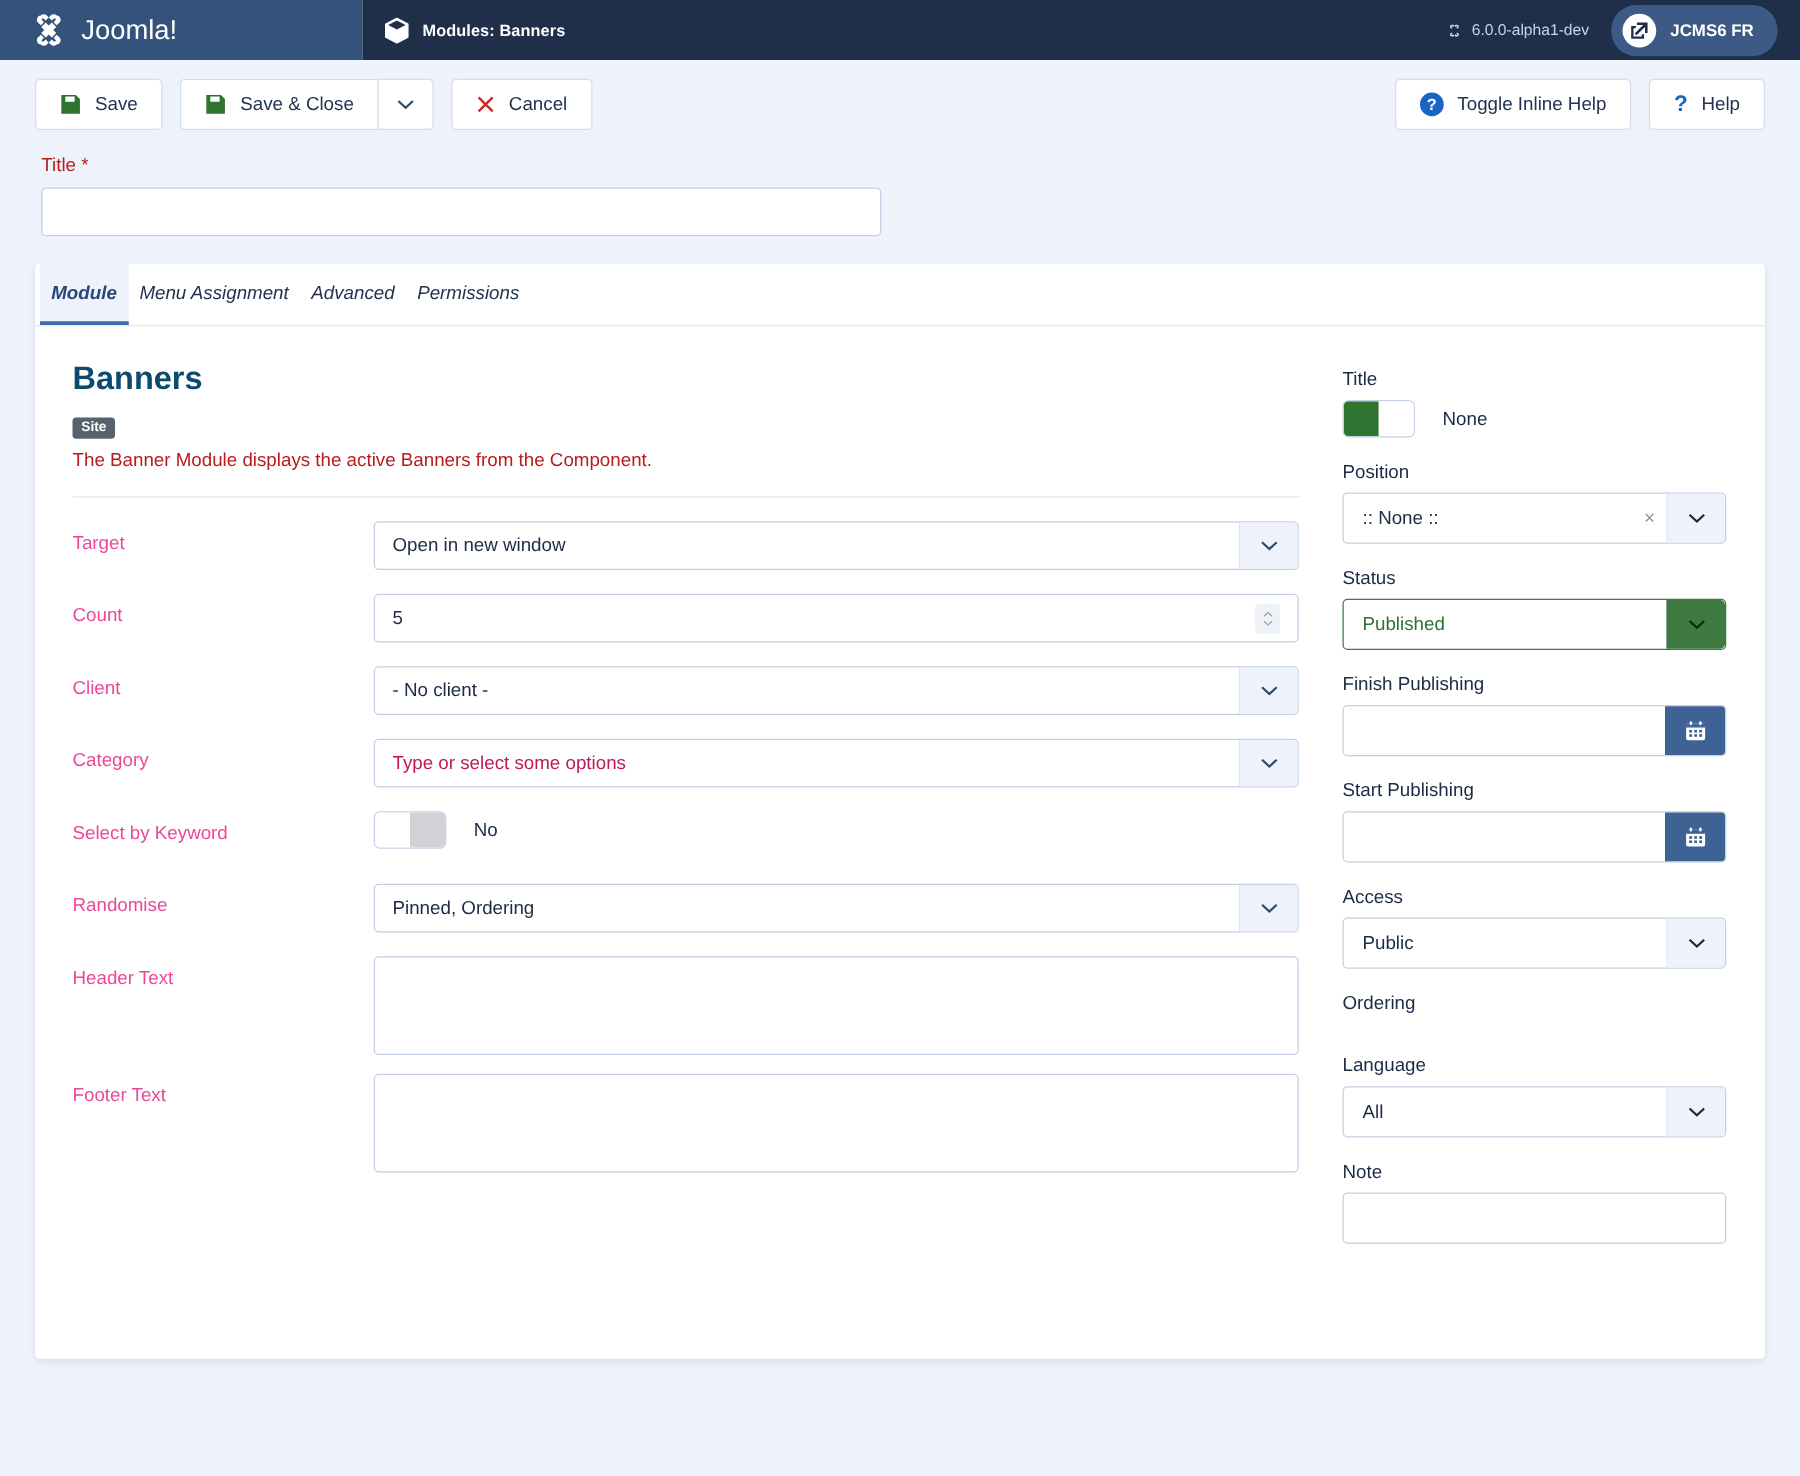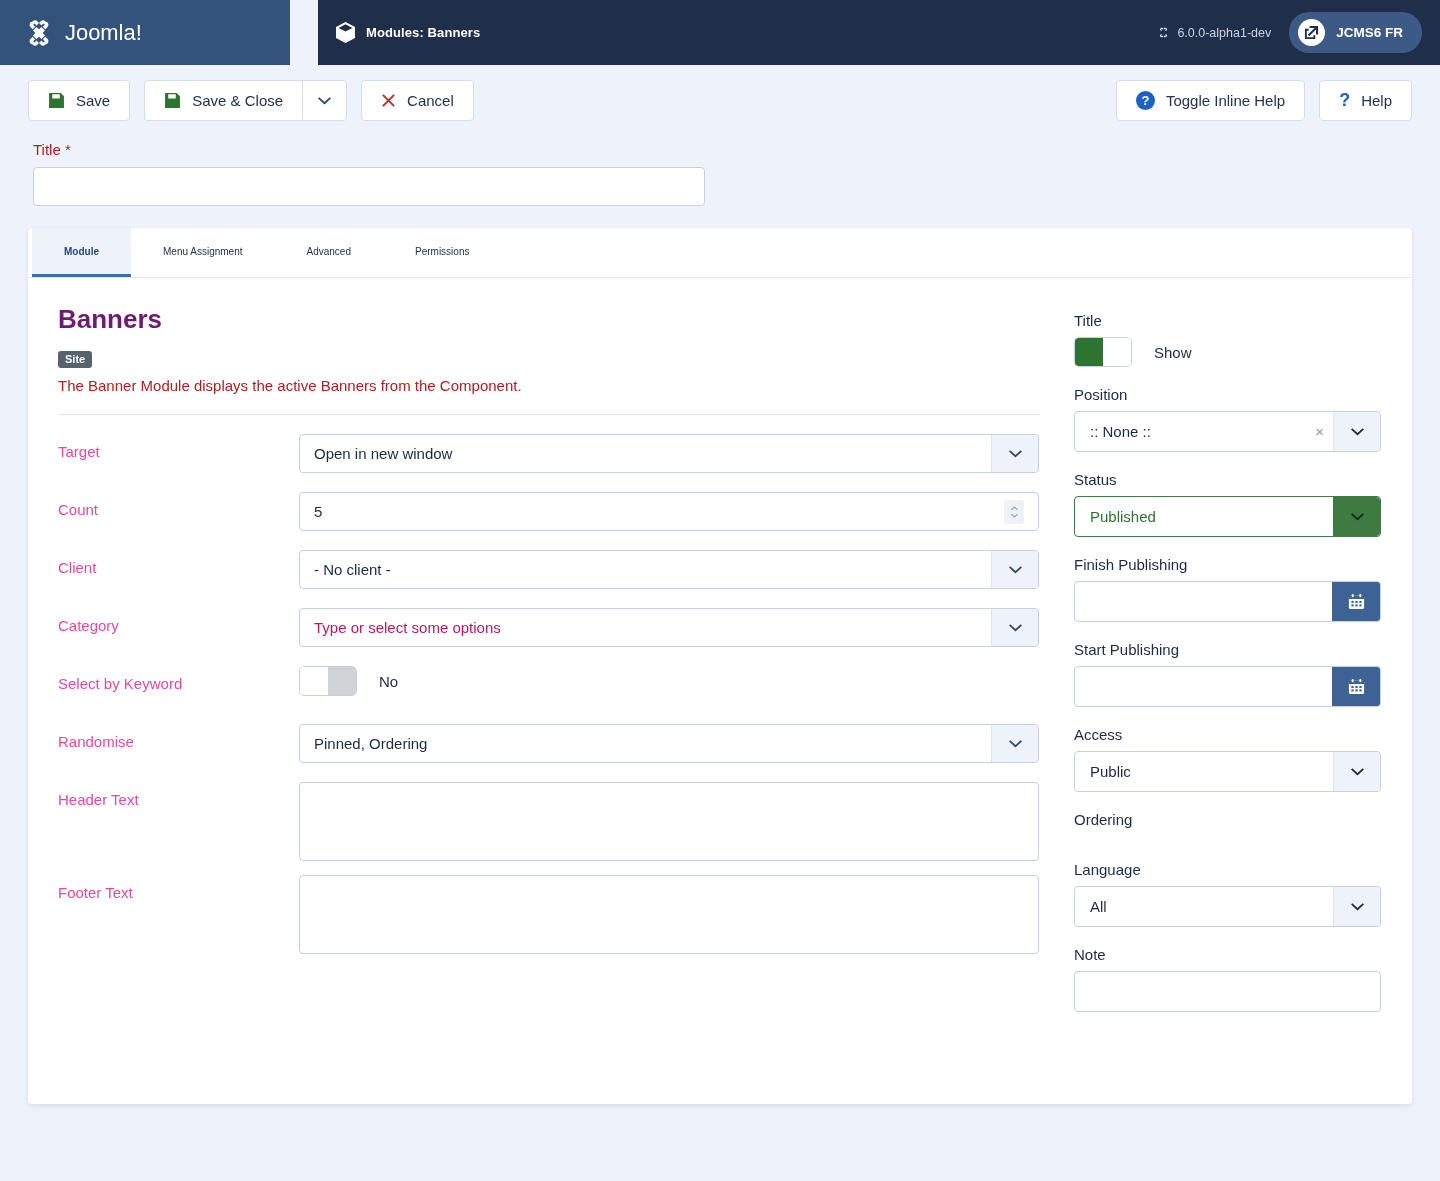--- a/index.html
+++ b/index.html
@@ -7,21 +7,21 @@
   body {
     width:1440px; height:1181px;
     background:#eef2fb;
     font-family:"Liberation Sans", sans-serif;
     font-size:15px;
     color:#1c2b45;
     overflow:hidden;
   }
 
   
-  .topbar { display:flex; height:65px; width:100%;gap:28px; }
+  .topbar { display:flex; height:48px; width:100%; }
   .brand {
     width:290px; background:#34537c;
     display:flex; align-items:center; padding-left:22px;
   }
   .brand-logo { display:flex; align-items:center; gap:9px; }
   .joomla-mark { width:34px; height:34px; }
   .joomla-word { height:26px; }
   .topbar-main {
     flex:1; background:#1f2f4a;
     display:flex; align-items:center; justify-content:space-between;
@@ -87,34 +87,34 @@
   .card {
     margin:0 28px; background:#fff; border-radius:4px;
     box-shadow:0 2px 5px rgba(40,60,100,.10);
     height:876px; overflow:hidden;
   }
   .tabs {
     display:flex; align-items:flex-end; height:50px;
     border-bottom:1px solid #e2e8f3; padding-left:4px;
   }
   .tab {
-    height:49px; display:flex; align-items:center; padding:0 32px;
-    font-size:10px; color:#22334f; cursor:pointer;
-    border-bottom:3px solid transparent; background:transparent;
+    height:49px; display:flex; align-items:center; padding:0 9px;
+    font-size:15px; color:#22334f; cursor:pointer;
+    border-bottom:3px solid transparent; background:transparent;font-style:italic;
   }
   .tab.active {
     background:#eef2fb; color:#27477c; font-weight:bold;
     border-bottom:3px solid #3f6bab;
   }
 
   .card-body { display:flex; padding:26px 34px 0 30px; gap:34px; }
   .col-main { width:1010px; }
   .col-side { width:308px; padding-top:8px; }
 
-  .module-name { font-size:26px; font-weight:bold; color:#701a75; margin:0 0 14px 0; }
+  .module-name { font-size:26px; font-weight:bold; color:#0c4a6e; margin:0 0 14px 0; }
   .site-badge {
     display:inline-block; background:#57626f; color:#fff;
     font-size:11px; font-weight:bold; border-radius:3px;
     padding:2px 7px 3px 7px; margin-bottom:9px;
   }
   .module-desc { font-size:15px; color:#b91c1c; margin:0; }
   .divider { height:1px; background:#e2e8f3; margin:20px 0 8px 0; width:982px; }
 
   
   .field-row { display:flex; align-items:flex-start; min-height:58px; padding-top:11px; }
@@ -441,21 +441,21 @@
 
     <div class="col-side">
 
       <div class="side-block">
         <div class="side-label">Title</div>
         <div class="side-toggle-row">
           <div class="toggle on">
             <div class="half"></div>
             <div class="half"></div>
           </div>
-          <span class="toggle-text">Show</span>
+          <span class="toggle-text">None</span>
         </div>
       </div>
 
       <div class="side-block">
         <div class="side-label">Position</div>
         <div class="side-sel">
           <span class="sv">:: None ::</span>
           <span class="clear-x">×</span>
           <span class="sa">
             <svg class="chev" viewBox="0 0 16 10">

